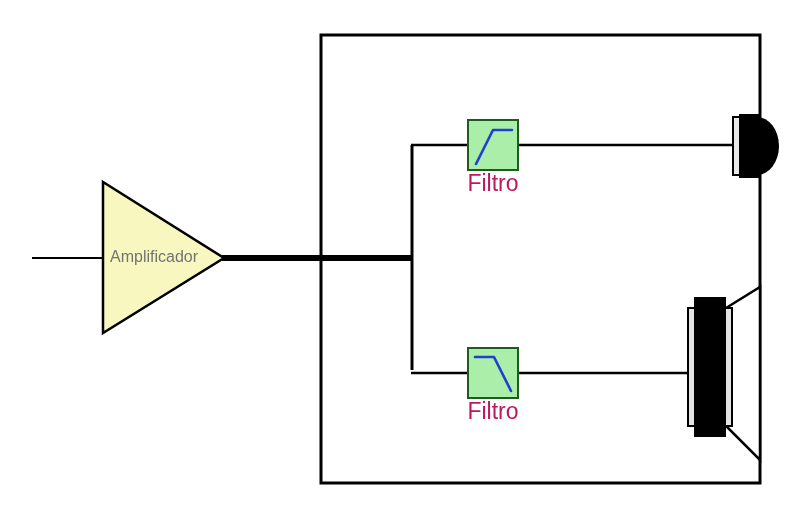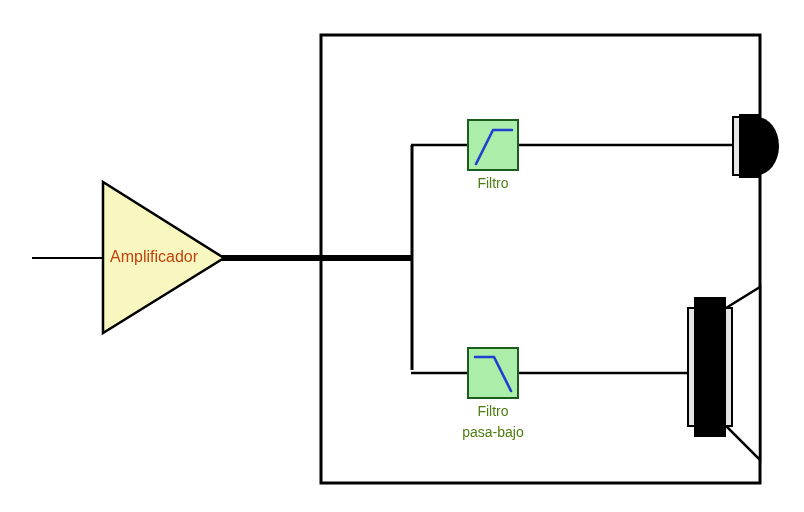--- a/index.html
+++ b/index.html
@@ -1,20 +1,20 @@
 <!DOCTYPE html>
 <html><head>
 <meta charset="utf-8">
 <style>
   html,body{margin:0;padding:0;background:#ffffff;}
   body{width:804px;height:512px;font-family:"Liberation Sans",sans-serif;}
   #stage{position:relative;width:804px;height:512px;overflow:hidden;background:#fff;}
   svg#diagram{position:absolute;left:0;top:0;width:804px;height:512px;}
-  .lbl{position:absolute;text-align:center;color:#4d7c0f;font-family:"Liberation Sans",sans-serif;font-size:14px;line-height:21px;white-space:nowrap;}
-  .amp-lbl{position:absolute;color:#c2410c;font-family:"Liberation Sans",sans-serif;font-size:16px;white-space:nowrap;}
+  .lbl{position:absolute;text-align:center;color:#be185d;font-family:"Liberation Sans",sans-serif;font-size:23px;line-height:21px;white-space:nowrap;}
+  .amp-lbl{position:absolute;color:#737373;font-family:"Liberation Sans",sans-serif;font-size:16px;white-space:nowrap;}
 </style>
 </head>
 <body>
 
 <div id="stage">
 
   <svg id="diagram" viewBox="0 0 804 512">
 
     <rect x="321" y="35" width="439" height="448" fill="none" stroke="#000000" stroke-width="3"></rect>
 
@@ -57,16 +57,15 @@
   </svg>
 
   <div class="amp-lbl" style="left:110px;top:248px;">Amplificador</div>
 
   <div class="lbl" style="left:393px;top:173px;width:200px;">
     <div>Filtro</div>
   </div>
 
   <div class="lbl" style="left:393px;top:401px;width:200px;">
     <div>Filtro</div>
-    <div>pasa-bajo</div>
   </div>
 
 </div>
 
 </body></html>

